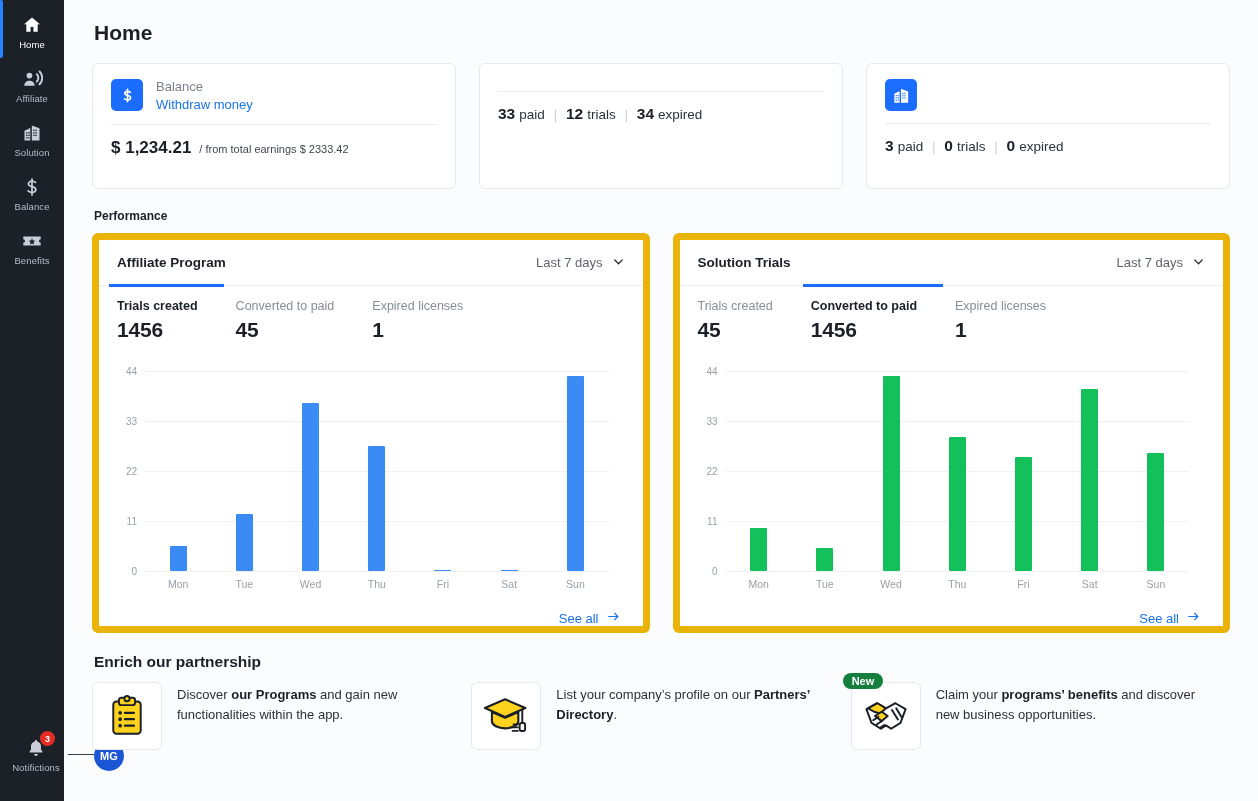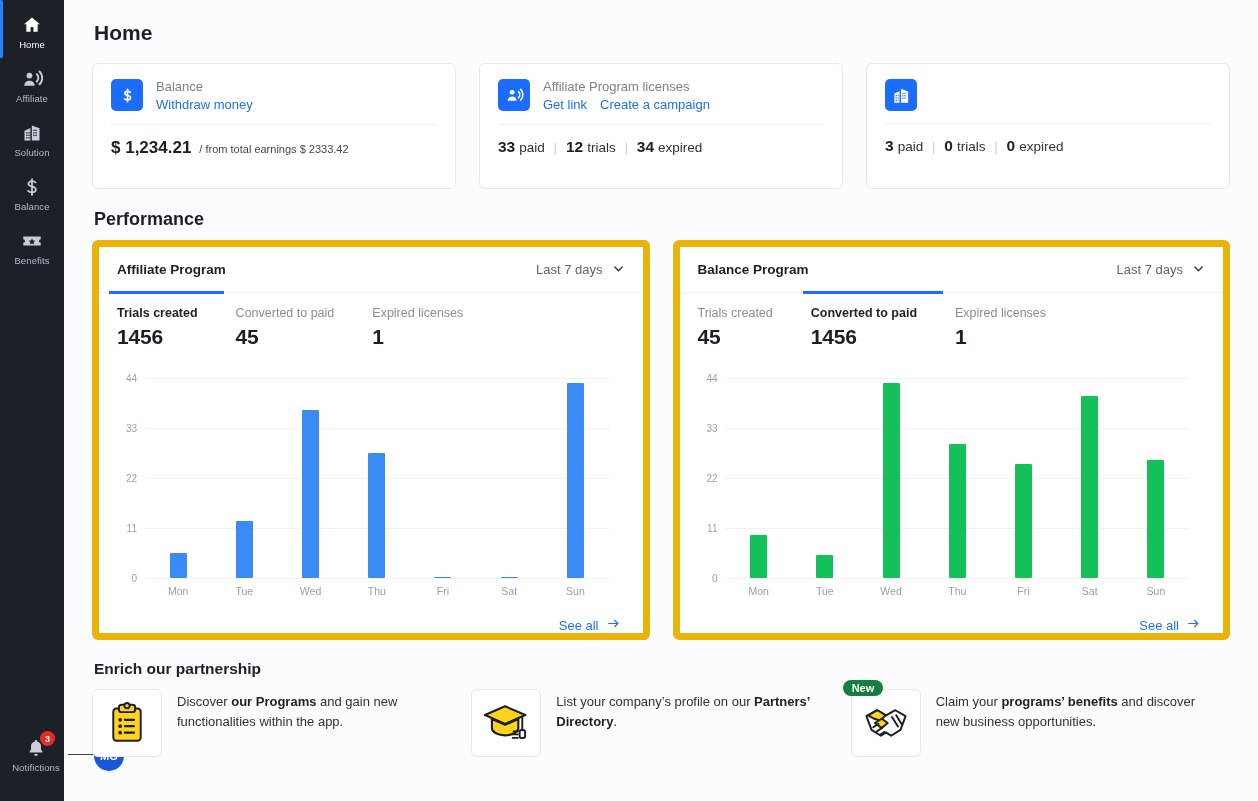--- a/index.html
+++ b/index.html
@@ -73,21 +73,21 @@
   .link { font-size: 13px; color: #1a73e8; cursor: pointer; }
   .hr { height: 1px; background: #eceef1; margin: 12px 0 0 0; }
   .card-stats { display: flex; align-items: baseline; padding-top: 13px; font-size: 13.5px; color: #2c3039; }
   .stat-num { font-size: 15.5px; font-weight: bold; color: #1b1f27; margin-right: 4px; }
   .sep { color: #c6cad1; margin: 0 9px; font-size: 12px; }
   .balance-row { padding-top: 13px; display: flex; align-items: baseline; }
   .balance-big { font-size: 17px; font-weight: bold; color: #1b1f27; }
   .balance-sub { font-size: 11px; color: #42474f; margin-left: 8px; }
 
   
-  .section-title { font-size: 18px; font-weight: bold; color: #1b1f27; margin: 20px 0 10px 2px; }
+  .section-title { font-size: 12px; font-weight: bold; color: #1b1f27; margin: 20px 0 10px 2px; }
   .panels { display: flex; gap: 23px; }
   .panel {
     flex: 1; background: #fff; border: 7px solid #eab308; border-radius: 6px;
     height: 400px; display: flex; flex-direction: column;
   }
   .panel-head {
     display: flex; align-items: center; justify-content: space-between;
     padding: 0 18px; height: 46px; border-bottom: 1px solid #eceef1;
     position: relative;
   }
@@ -257,37 +257,20 @@
           </div>
         </div>
         <div class="hr"></div>
         <div class="balance-row">
           <span class="balance-big">$ 1,234.21</span>
           <span class="balance-sub">/ from total earnings $ 2333.42</span>
         </div>
       </div>
 
       <div class="card">
-        <div class="card-head">
-          <div class="card-icon">
-            <svg width="19" height="19" viewBox="0 0 24 24" fill="#fff">
-              <circle cx="9" cy="8" r="3.1"></circle>
-              <path d="M3.4 18.6c0-3.2 2.6-5.2 5.6-5.2s5.6 2 5.6 5.2H3.4z"></path>
-              <path d="M16.3 6.4a1 1 0 0 1 1.45 0 6.5 6.5 0 0 1 0 9.2 1 1 0 1 1-1.45-1.45 4.45 4.45 0 0 0 0-6.3 1 1 0 0 1 0-1.45z"></path>
-              <path d="M19.1 3.6a1 1 0 0 1 1.45 0 10.5 10.5 0 0 1 0 14.8 1 1 0 1 1-1.45-1.45 8.45 8.45 0 0 0 0-11.9 1 1 0 0 1 0-1.45z"></path>
-            </svg>
-          </div>
-          <div>
-            <div class="card-title">Affiliate Program licenses</div>
-            <div class="card-links">
-              <span class="link">Get link</span>
-              <span class="link">Create a campaign</span>
-            </div>
-          </div>
-        </div>
         <div class="hr"></div>
         <div class="card-stats">
           <span class="stat-num">33</span>
           <span>paid</span>
           <span class="sep">|</span>
           <span class="stat-num">12</span>
           <span>trials</span>
           <span class="sep">|</span>
           <span class="stat-num">34</span>
           <span>expired</span>
@@ -412,21 +395,21 @@
             <svg width="15" height="13" viewBox="0 0 24 24" fill="none" stroke="#1a73e8" stroke-width="2" stroke-linecap="round" stroke-linejoin="round">
                 <line x1="3" y1="12" x2="20" y2="12"></line>
                 <polyline points="14,6 20,12 14,18"></polyline>
               </svg>
           </span>
         </div>
       </div>
 
       <div class="panel">
         <div class="panel-head">
-          <span class="panel-name">Balance Program</span>
+          <span class="panel-name">Solution Trials</span>
           <span class="range">
             <span class="range-label">Last 7 days</span>
             <span>
               <svg width="13" height="13" viewBox="0 0 24 24" fill="none" stroke="#2c3039" stroke-width="2.6" stroke-linecap="round" stroke-linejoin="round">
                   <polyline points="5,9 12,16 19,9"></polyline>
                 </svg>
             </span>
           </span>
         </div>
         <div class="tabs">

